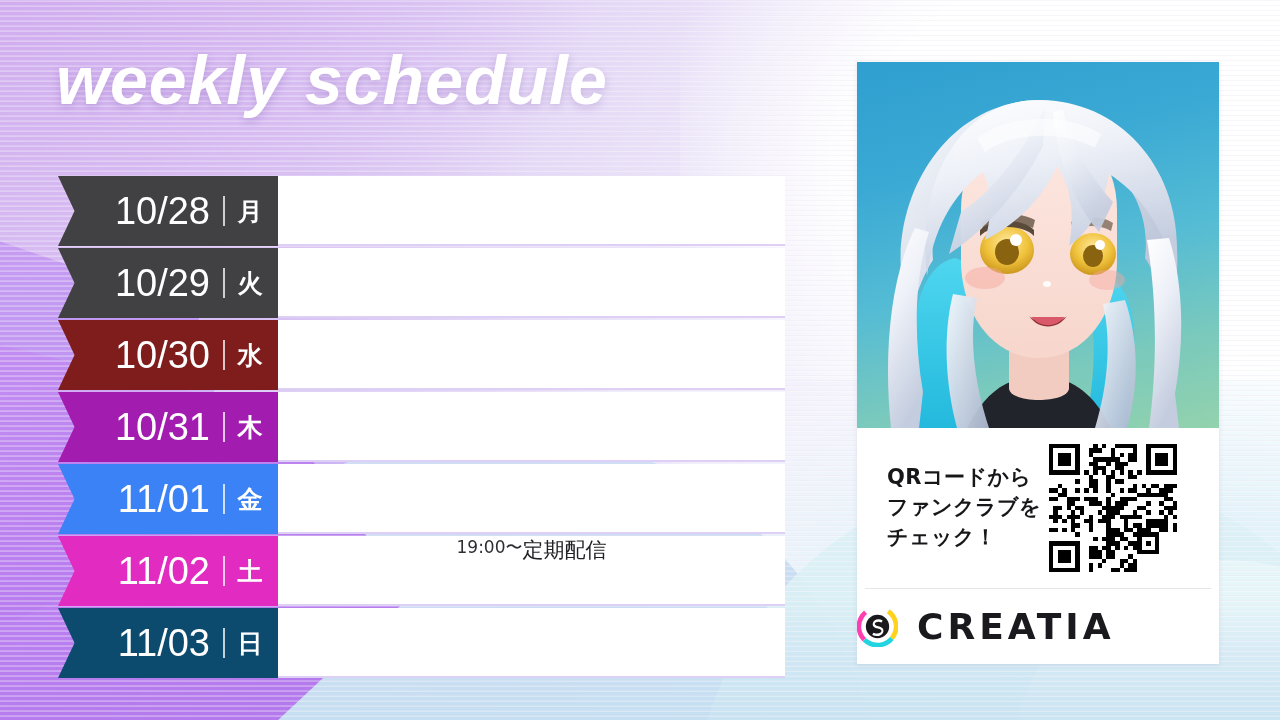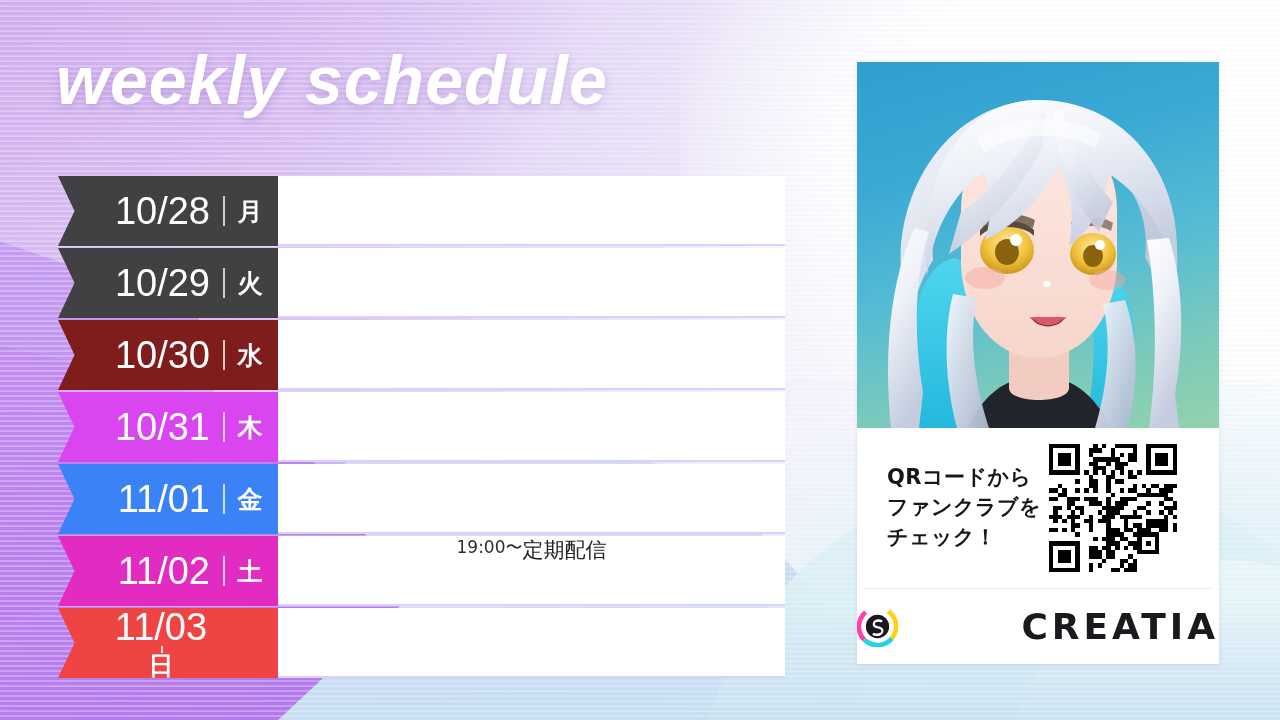--- a/index.html
+++ b/index.html
@@ -140,21 +140,21 @@
     height:160px; display:flex; align-items:center; gap:8px;
     padding:0 18px 0 30px;
   }
   #qr-text {
     font-size:21px; line-height:1.42; color:#17171a; font-weight:700;
     font-family:"DejaVu Sans","Liberation Sans",sans-serif;
     letter-spacing:.5px;
   }
   #qr-code { width:128px; height:128px; flex:0 0 128px; background:#fff; }
   #card-div { height:1px; background:#e6e6ea; margin:0 8px; }
-  #logo-block { height:75px; display:flex; align-items:center; justify-content:space-between; gap:13px; }
+  #logo-block { height:75px; display:flex; align-items:center; justify-content:flex-start; gap:19px; }
   #logo-mark { width:41px; height:41px; flex:0 0 41px; }
   #logo-text {
     font-size:36px; font-weight:700; color:#1a1a1e; letter-spacing:4px;
     font-family:"DejaVu Sans","Liberation Sans",sans-serif;
   }
 </style>
 </head>
 <body>
 
 <div id="bg">
@@ -198,21 +198,21 @@
         <div class="tab" style="background: #7f1d1d;">
           <span class="date">10/30</span>
           <span class="sep"></span>
           <span class="dow">水</span>
         </div>
       </div>
       <div class="content"></div>
     </div>
     <div class="srow">
       <div class="tab-wrap">
-        <div class="tab" style="background: #d946ef;">
+        <div class="tab" style="background: #a21caf;">
           <span class="date">10/31</span>
           <span class="sep"></span>
           <span class="dow">木</span>
         </div>
       </div>
       <div class="content"></div>
     </div>
     <div class="srow">
       <div class="tab-wrap">
         <div class="tab" style="background: #3b82f6;">
@@ -231,21 +231,21 @@
           <span class="dow">土</span>
         </div>
       </div>
       <div class="content">
         <div class="ev-time">19:00〜</div>
         <div class="ev-title">定期配信</div>
       </div>
     </div>
     <div class="srow">
       <div class="tab-wrap">
-        <div class="tab" style="background: #ef4444; flex-direction: column;">
+        <div class="tab" style="background: #0c4a6e;">
           <span class="date">11/03</span>
           <span class="sep"></span>
           <span class="dow">日</span>
         </div>
       </div>
       <div class="content"></div>
     </div>
   </div>
 
 <div id="card">

